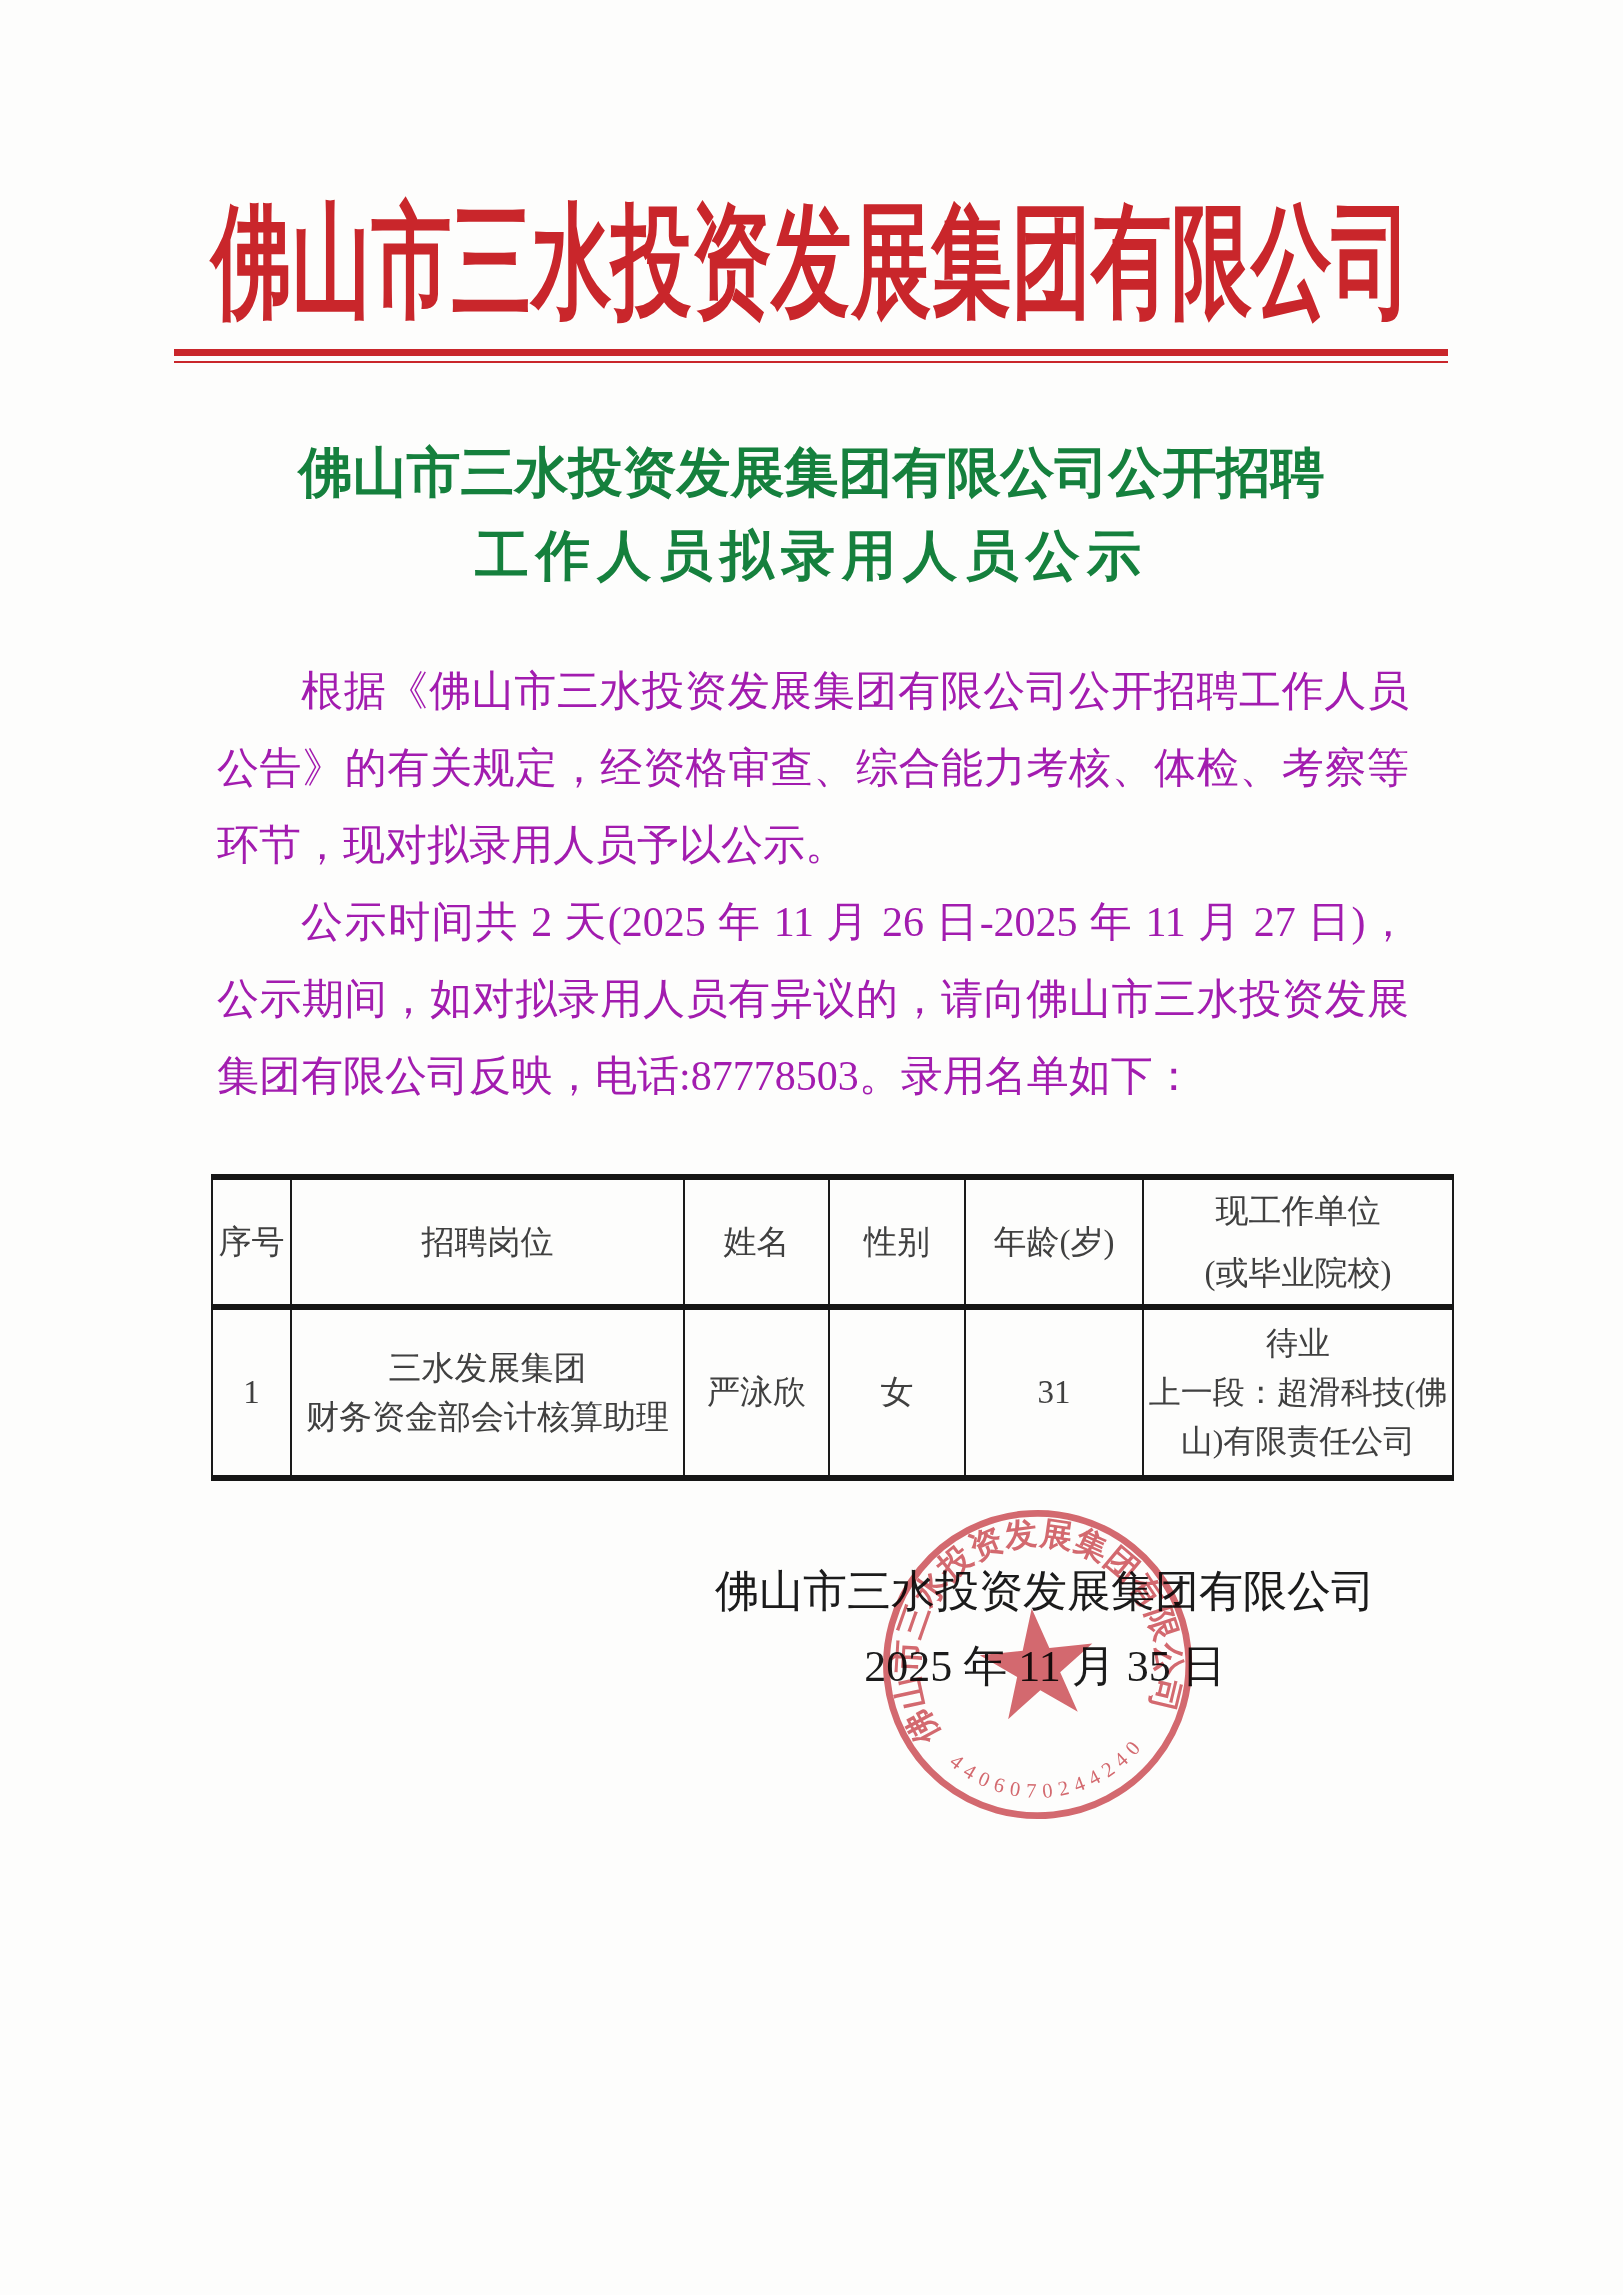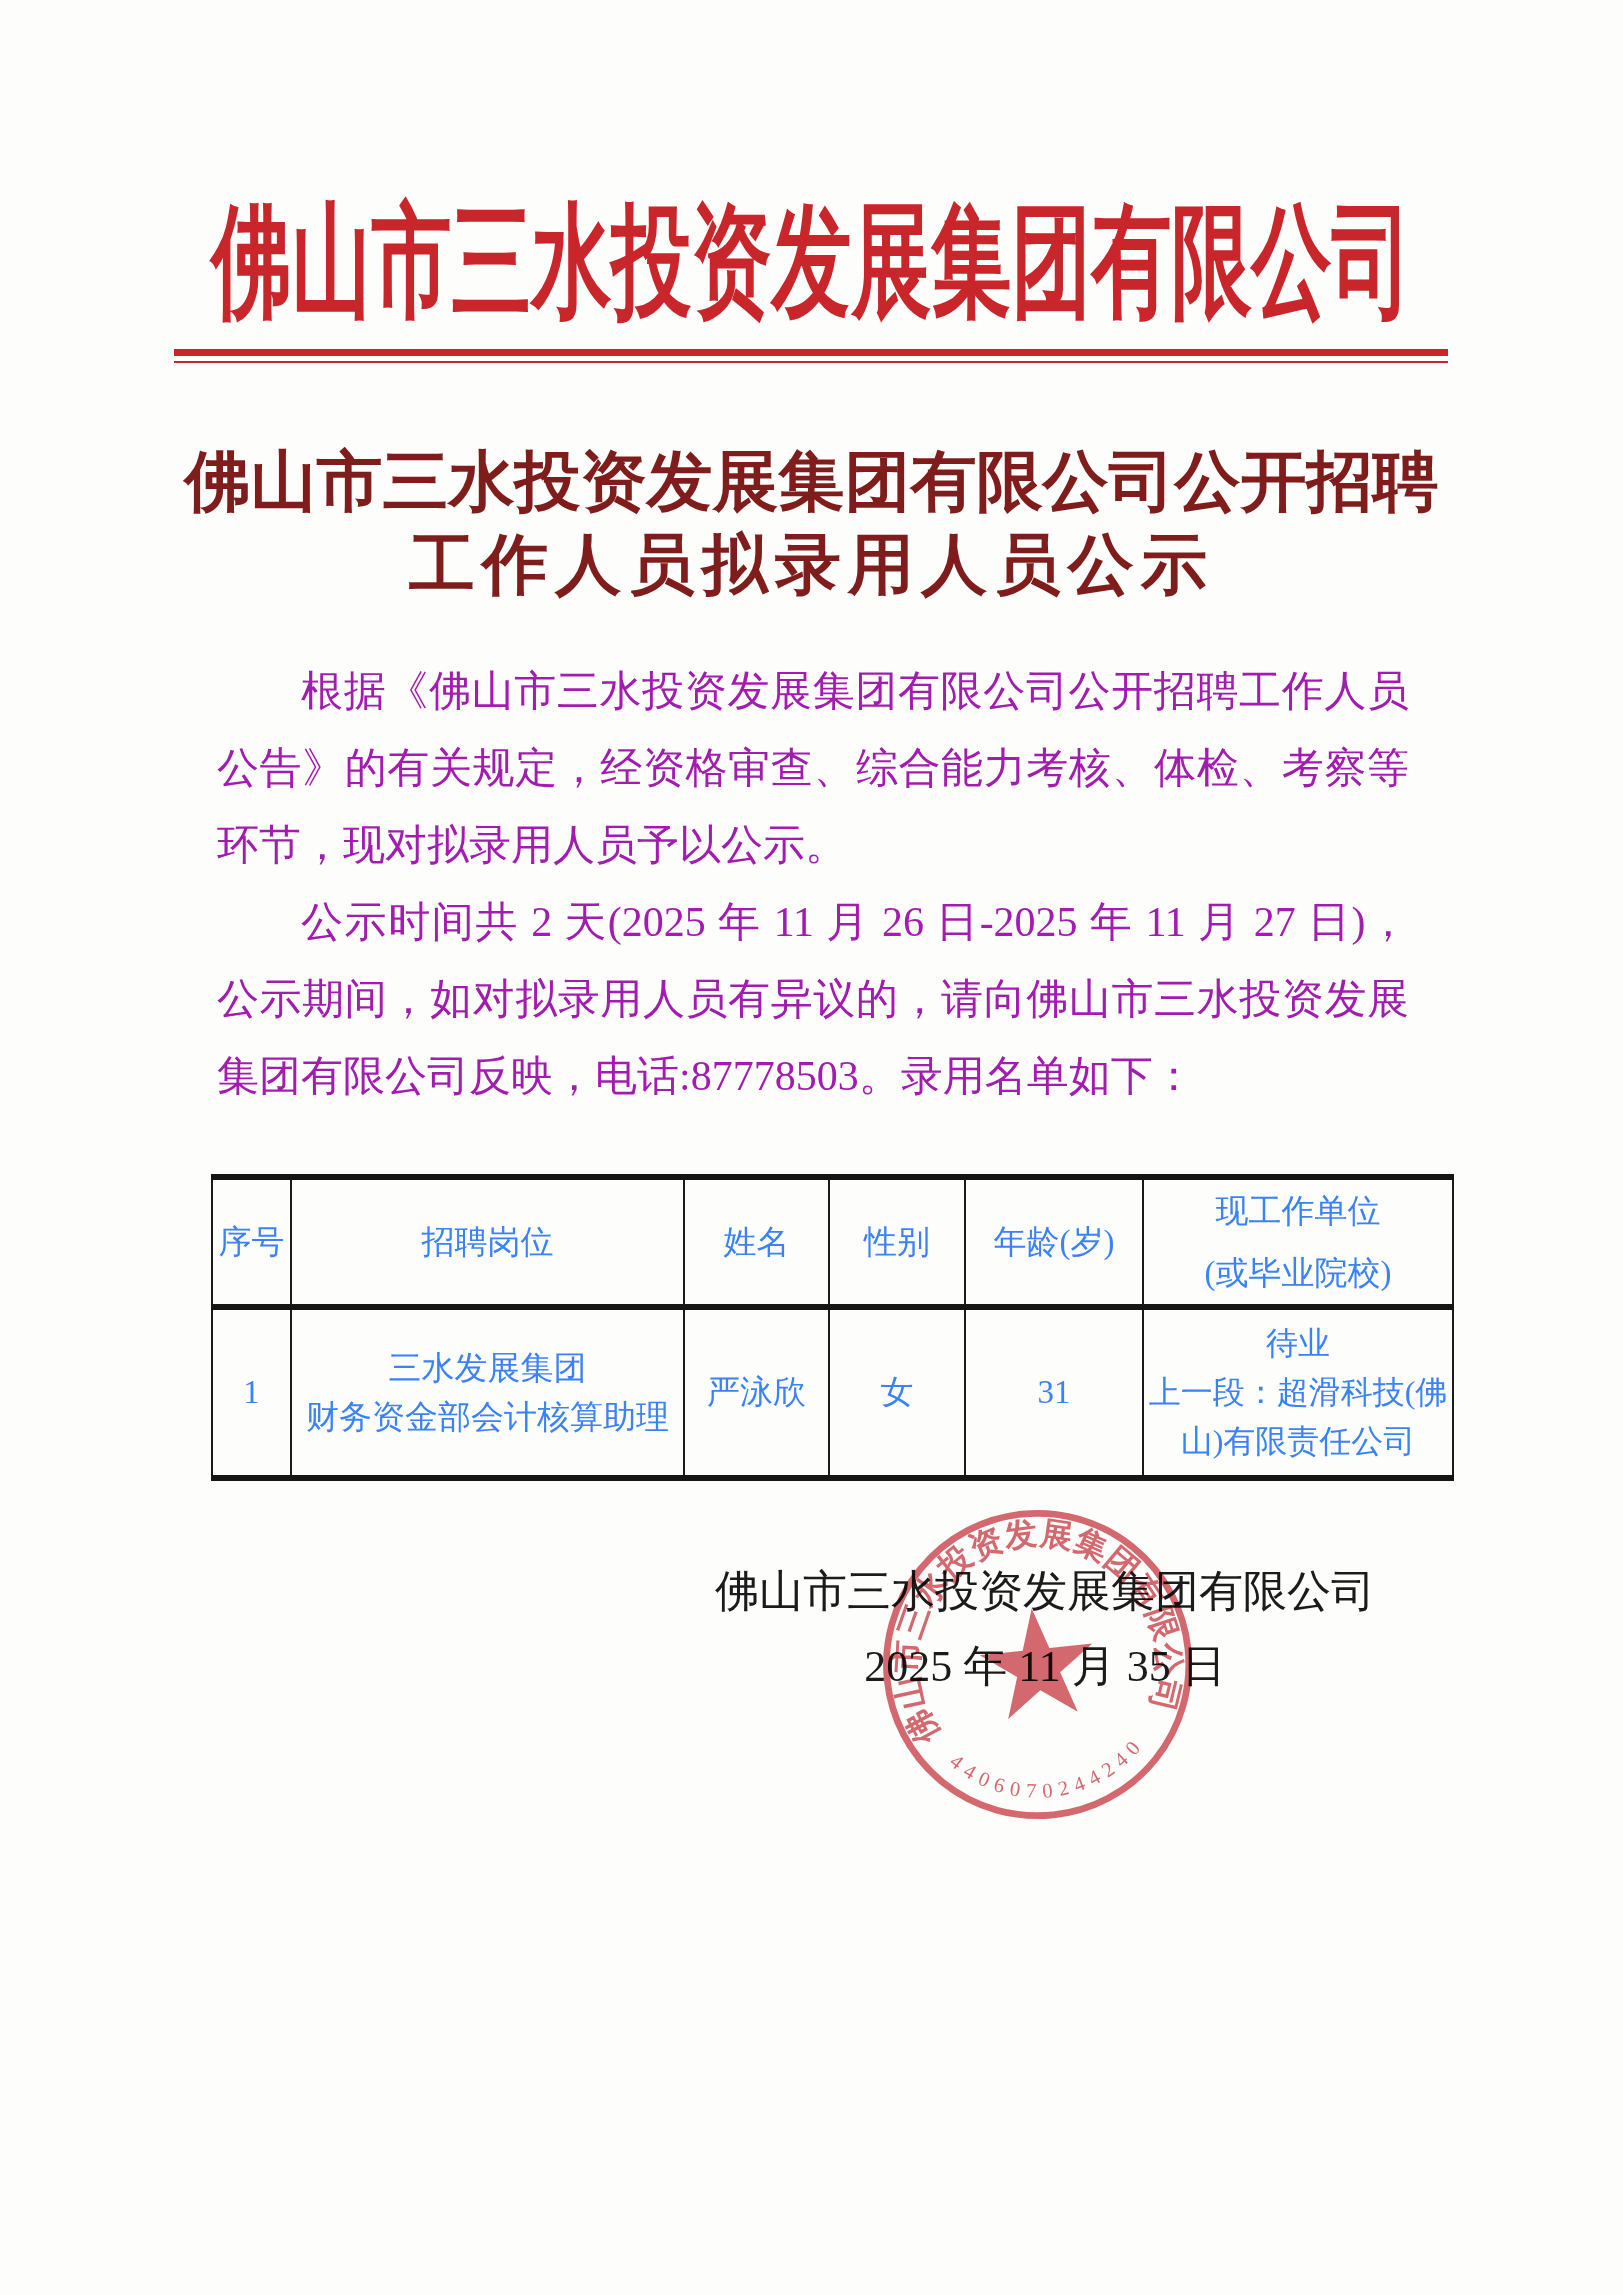--- a/index.html
+++ b/index.html
@@ -44,24 +44,23 @@
   .rule-thin  { top: 361px; height: 2px; }
 
   
   .doc-title {
     position: absolute;
     top: 432px;
     left: 0;
     width: 100%;
     text-align: center;
     font-weight: 700;
-    font-size: 66px;
+    font-size: 54px;
     line-height: 83px;
-    color: #7f1d1d;
-    margin-top: 8px;
+    color: #15803d;
   }
   .doc-title .t2 { letter-spacing: 7.2px; }
 
   
   .body-text {
     position: absolute;
     top: 653px;
     left: 217px;
     width: 1192px;
     font-size: 42px;
@@ -74,21 +73,21 @@
 
   
   table.roster {
     position: absolute;
     top: 1174px;
     left: 211px;
     width: 1241px;
     border-collapse: collapse;
     table-layout: fixed;
     font-size: 33px;
-    color: #3b82f6;
+    color: #404040;
   }
   table.roster th, table.roster td {
     border-left: 2px solid #1a1a1a;
     border-right: 2px solid #1a1a1a;
     text-align: center;
     vertical-align: middle;
     font-weight: 400;
     padding: 0;
     overflow: hidden;
   }

